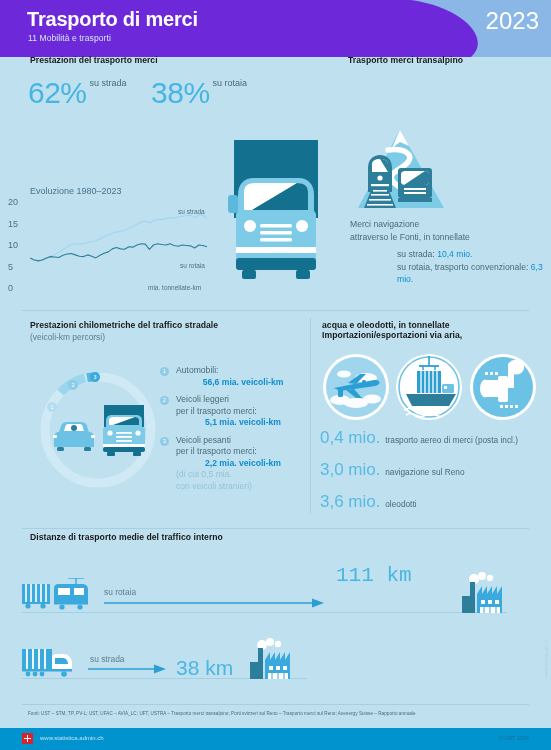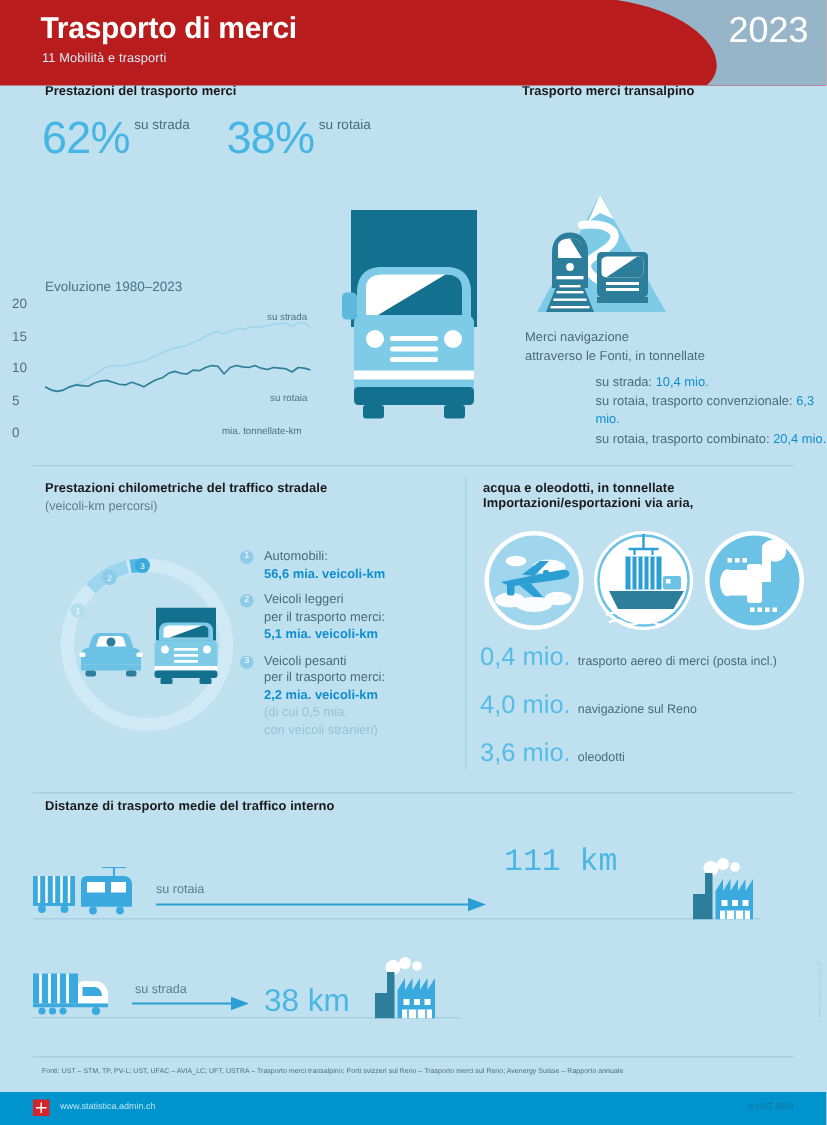--- a/index.html
+++ b/index.html
@@ -7,21 +7,21 @@
     width: 551px; height: 750px;
     font-family: "Liberation Sans", sans-serif;
     background: #bfe0ef;
     overflow: hidden;
   }
   .page { position: relative; width: 551px; height: 750px; background: #bfe0ef; }
 
   
   .header {
     position: relative; width: 551px; height: 57px;
-    background: #b91c1c; overflow: hidden;
+    background: #6d28d9; overflow: hidden;
   }
   .header .swoop {
     position: absolute; right: 0; top: 0; width: 260px; height: 57px;
   }
   .header-title {
     position: absolute; left: 27px; top: 8px;
     font-size: 20px; font-weight: bold; color: #ffffff;
     letter-spacing: -0.2px;
   }
   .header-sub {
@@ -68,21 +68,21 @@
   #b3-sub   { position: absolute; left: 30px; top: 332px; }
   #donut { position: absolute; left: 33px; top: 365px; width: 130px; height: 130px; }
   #vehicles { position: absolute; left: 50px; top: 405px; width: 98px; height: 55px; }
   .legend { position: absolute; left: 160px; top: 365px; width: 150px; }
   .leg-row { position: relative; margin-bottom: 6px; padding-left: 16px; }
   .leg-num {
     position: absolute; left: 0; top: 2px; width: 9px; height: 9px; border-radius: 50%;
     background: #8dcbe8; color: #ffffff; font-size: 6px; line-height: 9px; text-align: center;
   }
   .leg-t { font-size: 8.6px; color: #4a6b7a; line-height: 11.5px; }
-  .leg-v { font-size: 8.6px; color: #0e8ecf; font-weight: bold; line-height: 11.5px; }
+  .leg-v { font-size: 8.6px; color: #0e8ecf; font-weight: bold; line-height: 11.5px; text-align: center; }
   .leg-f { font-size: 8.6px; color: #95c3d8; line-height: 11.5px; }
 
   
   #b4-title { position: absolute; left: 322px; top: 320px; width: 210px; }
   #b4-icons { position: absolute; left: 322px; top: 352px; width: 215px; height: 70px; }
   .b4-stat { position: absolute; left: 320px; }
   .b4-num { font-size: 17px; color: #56bbe6; font-weight: 300; }
   .b4-lbl { font-size: 8.3px; color: #4a6b7a; }
 
   
@@ -196,21 +196,20 @@
     <rect x="46" y="70" width="34" height="4" fill="#2d7e9b"></rect>
   </svg>
 
   <div class="b2-txt" id="b2-desc" style="left:350px;top:218px;">
     <div>Merci navigazione</div>
     <div>attraverso le Fonti, in tonnellate</div>
   </div>
   <div class="b2-txt" id="b2-rows" style="left:350px;top:248px;margin-left:47px;">
       <div><span>su strada: </span><span class="hl">10,4 mio.</span></div>
       <div><span>su rotaia, trasporto convenzionale: </span><span class="hl">6,3 mio.</span></div>
-      <div><span>su rotaia, trasporto combinato: </span><span class="hl">20,4 mio.</span></div>
     </div>
 
   <div class="hr" style="left:22px;top:310px;width:507px;"></div>
 
   <div class="sec-title" id="b3-title">Prestazioni chilometriche del traffico stradale</div>
   <div class="sec-sub" id="b3-sub">(veicoli-km percorsi)</div>
 
   <svg id="donut" viewBox="0 0 130 130">
     <circle cx="65" cy="65" r="53" fill="none" stroke="#cfe9f5" stroke-width="9"></circle>
     <path d="M 65 12 A 53 53 0 0 0 19.1 38.5" fill="none" stroke="#cfe9f5" stroke-width="9"></path>
@@ -341,21 +340,21 @@
         <rect x="178" y="53" width="3" height="3"></rect>
           <rect x="183" y="53" width="3" height="3"></rect>
         <rect x="188" y="53" width="3" height="3"></rect>
           <rect x="193" y="53" width="3" height="3"></rect>
       </g>
     </g>
   </svg>
 
   <div id="b4-stats">
       <div class="b4-stat" style="top: 428px;"><span class="b4-num">0,4 mio. </span><span class="b4-lbl">trasporto aereo di merci (posta incl.)</span></div>
-      <div class="b4-stat" style="top: 460px;"><span class="b4-num">4,0 mio. </span><span class="b4-lbl">navigazione sul Reno</span></div>
+      <div class="b4-stat" style="top: 460px;"><span class="b4-num">3,0 mio. </span><span class="b4-lbl">navigazione sul Reno</span></div>
       <div class="b4-stat" style="top: 492px;"><span class="b4-num">3,6 mio. </span><span class="b4-lbl">oleodotti</span></div>
     </div>
 
   <div class="hr" style="left:22px;top:528px;width:507px;"></div>
 
   <div class="sec-title" id="b5-title">Distanze di trasporto medie del traffico interno</div>
 
   <svg style="position:absolute;left:22px;top:578px;width:72px;height:32px;" viewBox="0 0 72 32">
     <rect x="0" y="6" width="28" height="18" fill="#3aa9dd"></rect>
     <g stroke="#ffffff" stroke-width="1.6">

